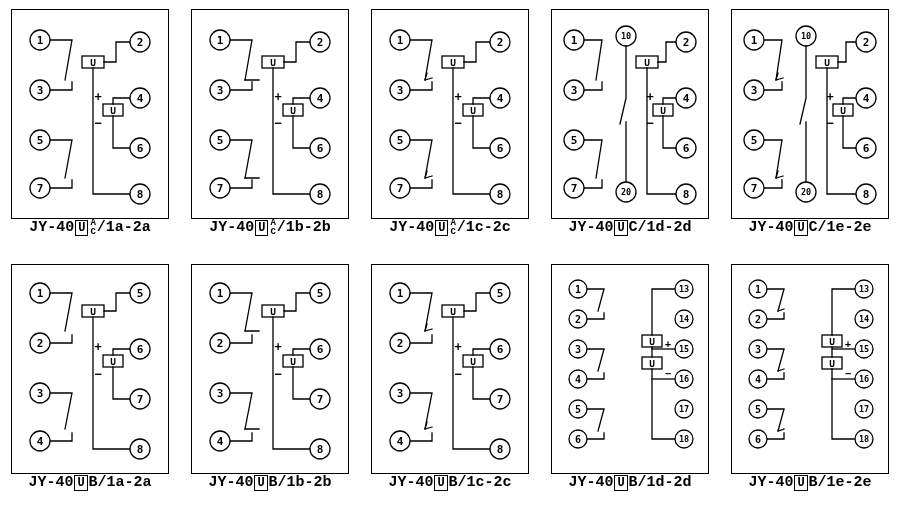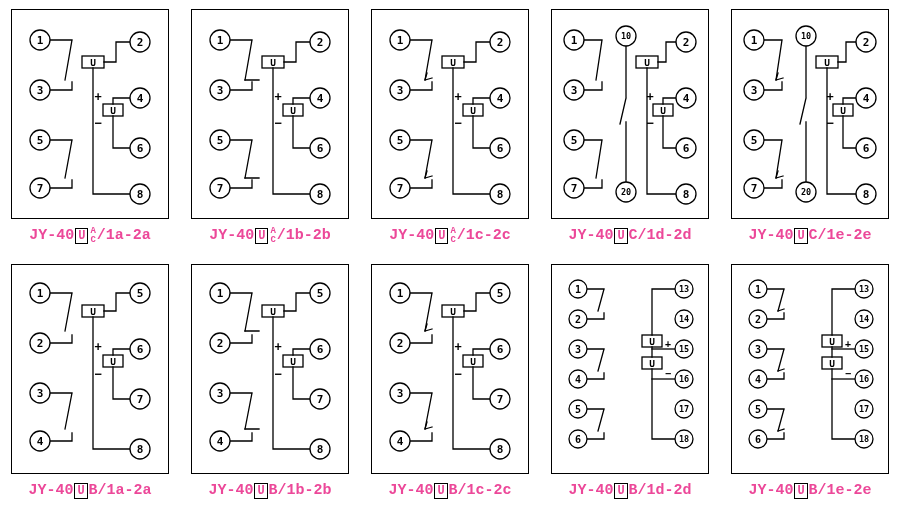--- a/index.html
+++ b/index.html
@@ -11,21 +11,21 @@
   .schem path{stroke:#000;stroke-width:1.3;fill:none;stroke-linecap:square;}
   .schem rect{stroke:#000;stroke-width:1.3;fill:none;}
   .schem circle{stroke:#000;stroke-width:1.3;fill:#fff;}
   .schem text{fill:#000;text-anchor:middle;dominant-baseline:central;font-family:"DejaVu Sans Mono",monospace;font-weight:700;}
   .t1{font-size:11px;}
   .t1s{font-size:10px;}
   .t2{font-size:8.5px;}
   .u{font-size:9.5px;}
   .pm{font-size:12px;}
   .pm2{font-size:10px;}
-  .caption{margin-top:8px;font-size:15px;font-weight:700;color:#ec4899;display:flex;align-items:center;white-space:pre;}
+  .caption{margin-top:0;font-size:15px;font-weight:700;color:#000000;display:flex;align-items:center;white-space:pre;}
   .boxu{display:inline-block;border:1.5px solid #000;padding:0 2px;margin:0 1px;font-size:12px;line-height:14px;}
   .stack{display:inline-flex;flex-direction:column;justify-content:center;margin:0 1px;font-size:9px;line-height:8.5px;font-weight:700;}
 </style>
 </head>
 <body>
 
 <div class="sheet">
 <div class="grid">
 
   <div class="cell">

